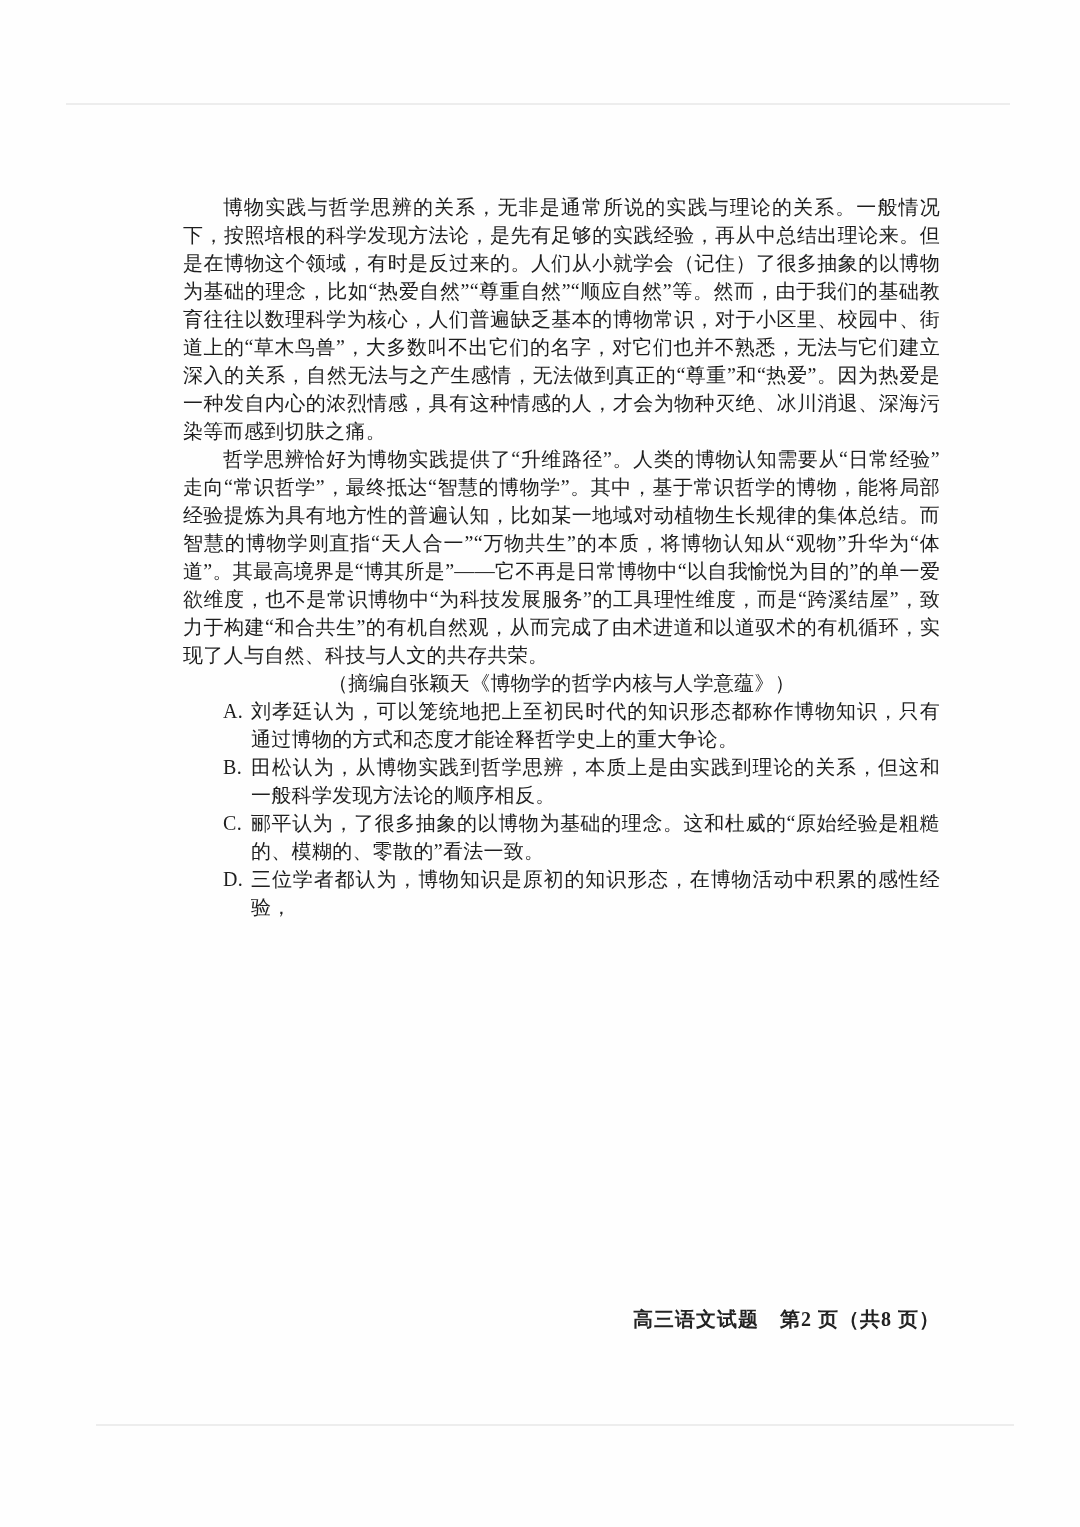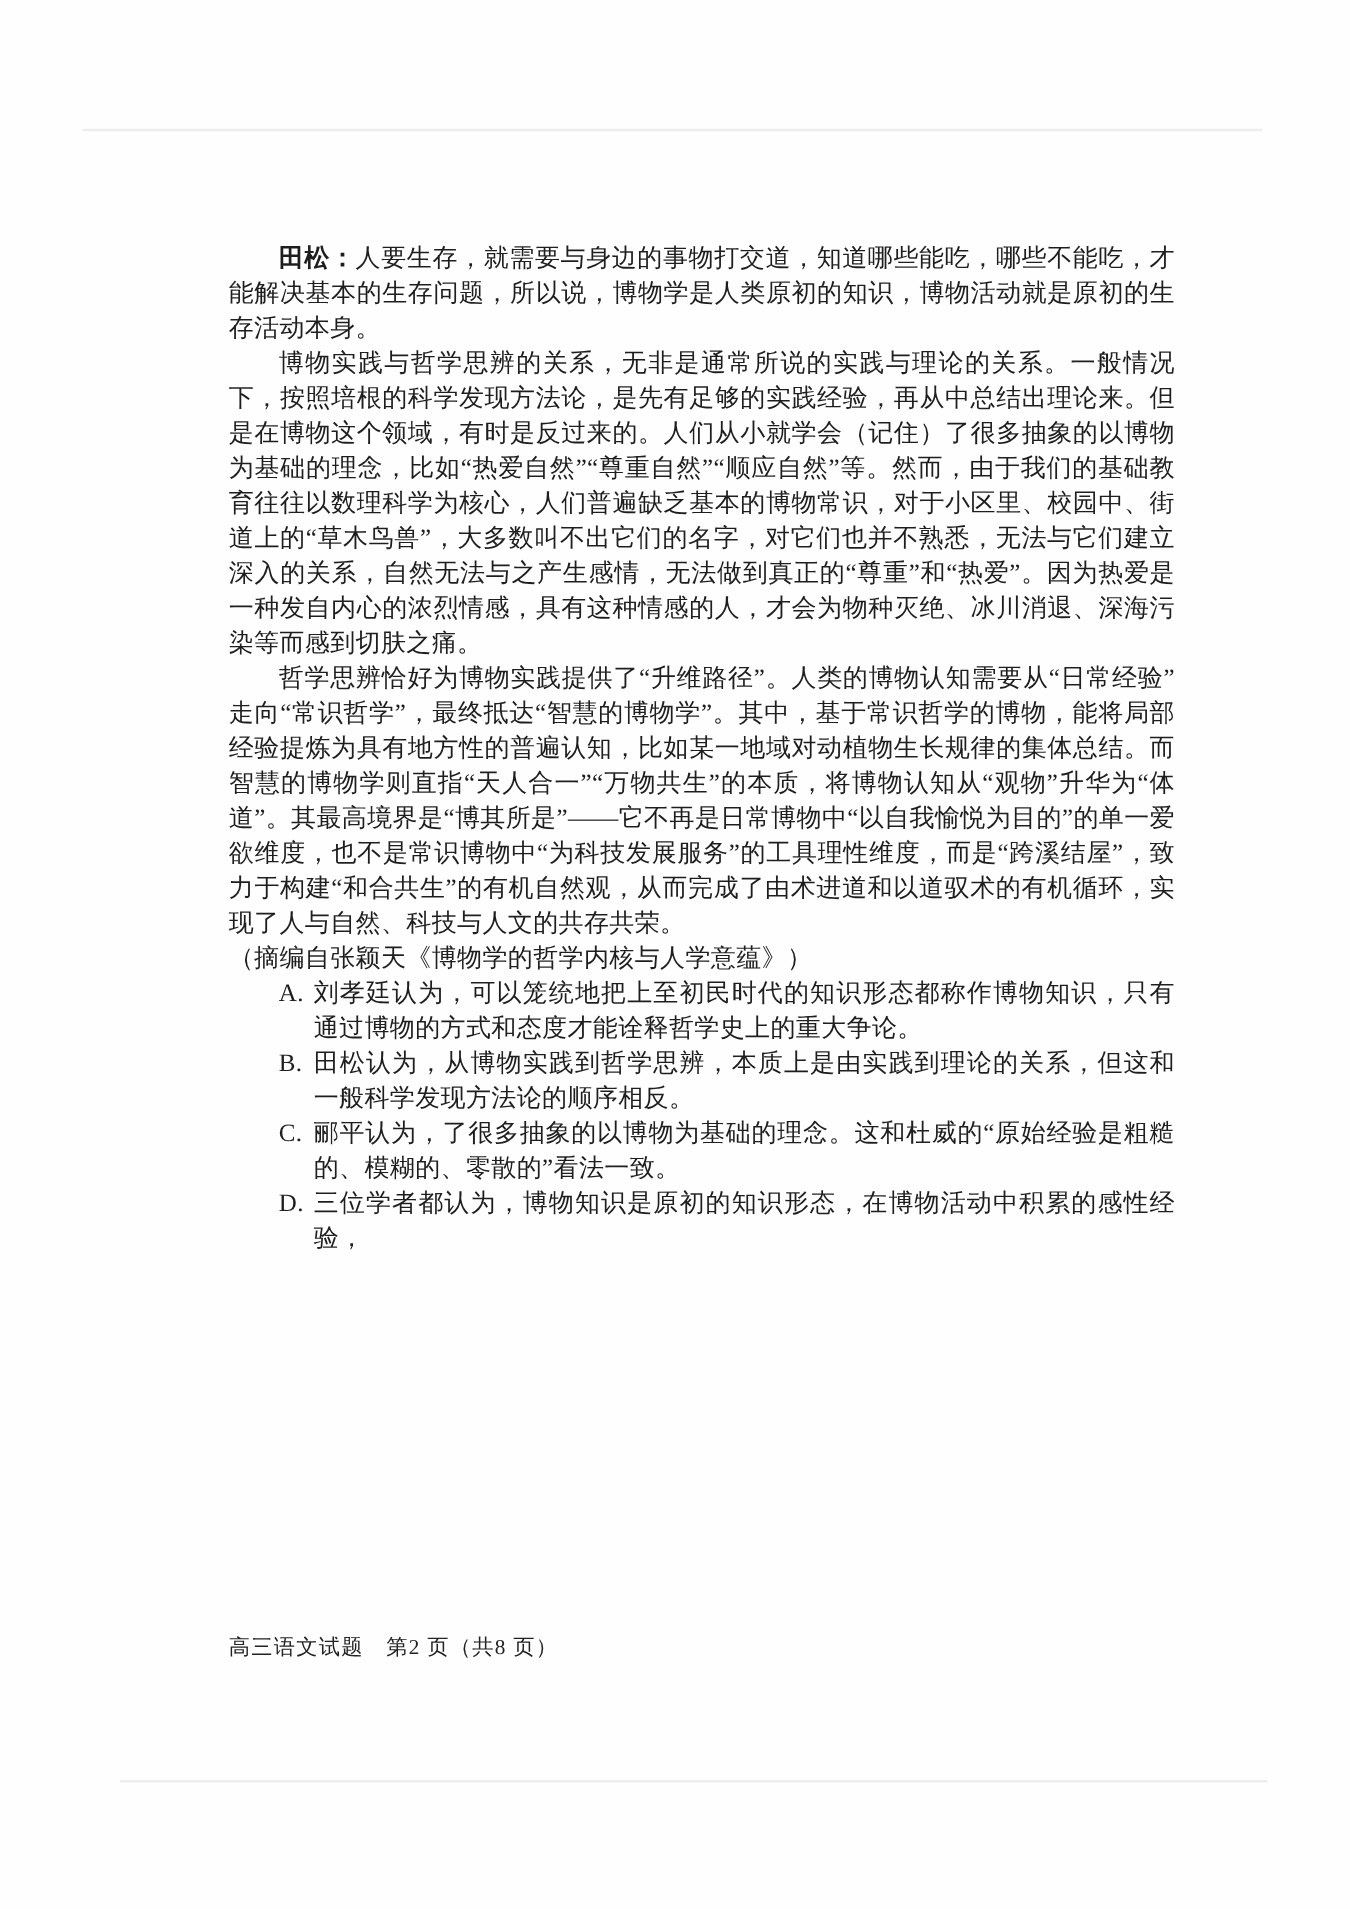--- a/index.html
+++ b/index.html
@@ -37,21 +37,21 @@
   }
   .para {
     margin: 0;
     text-indent: 2em;
   }
   .speaker {
     font-weight: bold;
   }
   .citation {
     margin: 0;
-    text-align: left;
+    text-align: center;
     text-indent: 0;
   }
   .q-stem {
     margin: 0;
   }
   .q-num {
     display: inline-block;
     min-width: 22px;
   }
   .option {
@@ -65,39 +65,38 @@
   .opt-text {
     flex: 1;
     text-align: justify;
     text-justify: inter-ideograph;
   }
   .footer {
     position: absolute;
     left: 183px;
     top: 1306px;
     width: 757px;
-    text-align: left;
-    font-size: 17px;
-    font-weight: normal;
+    text-align: right;
+    font-size: 20px;
+    font-weight: bold;
     letter-spacing: 1px;
     color: #222;
   }
 </style>
 </head>
 <body>
 
 <div class="page">
 
   <div class="scan-line top"></div>
   <div class="scan-line bottom"></div>
 
   <div class="textblock">
 
     <div>
-      <p class="para"><span class="speaker">田松：</span><span>人要生存，就需要与身边的事物打交道，知道哪些能吃，哪些不能吃，才能解决基本的生存问题，所以说，博物学是人类原初的知识，博物活动就是原初的生存活动本身。</span></p>
       <p class="para"><span>博物实践与哲学思辨的关系，无非是通常所说的实践与理论的关系。一般情况下，按照培根的科学发现方法论，是先有足够的实践经验，再从中总结出理论来。但是在博物这个领域，有时是反过来的。人们从小就学会（记住）了很多抽象的以博物为基础的理念，比如“热爱自然”“尊重自然”“顺应自然”等。然而，由于我们的基础教育往往以数理科学为核心，人们普遍缺乏基本的博物常识，对于小区里、校园中、街道上的“草木鸟兽”，大多数叫不出它们的名字，对它们也并不熟悉，无法与它们建立深入的关系，自然无法与之产生感情，无法做到真正的“尊重”和“热爱”。因为热爱是一种发自内心的浓烈情感，具有这种情感的人，才会为物种灭绝、冰川消退、深海污染等而感到切肤之痛。</span></p>
       <p class="para"><span>哲学思辨恰好为博物实践提供了“升维路径”。人类的博物认知需要从“日常经验”走向“常识哲学”，最终抵达“智慧的博物学”。其中，基于常识哲学的博物，能将局部经验提炼为具有地方性的普遍认知，比如某一地域对动植物生长规律的集体总结。而智慧的博物学则直指“天人合一”“万物共生”的本质，将博物认知从“观物”升华为“体道”。其最高境界是“博其所是”——它不再是日常博物中“以自我愉悦为目的”的单一爱欲维度，也不是常识博物中“为科技发展服务”的工具理性维度，而是“跨溪结屋”，致力于构建“和合共生”的有机自然观，从而完成了由术进道和以道驭术的有机循环，实现了人与自然、科技与人文的共存共荣。</span></p>
       <p class="citation">（摘编自张颖天《博物学的哲学内核与人学意蕴》）</p>
     </div>
 
     <div>
 
       <div class="option">
         <span class="opt-label">A.</span>
         <span class="opt-text">刘孝廷认为，可以笼统地把上至初民时代的知识形态都称作博物知识，只有通过博物的方式和态度才能诠释哲学史上的重大争论。</span>

